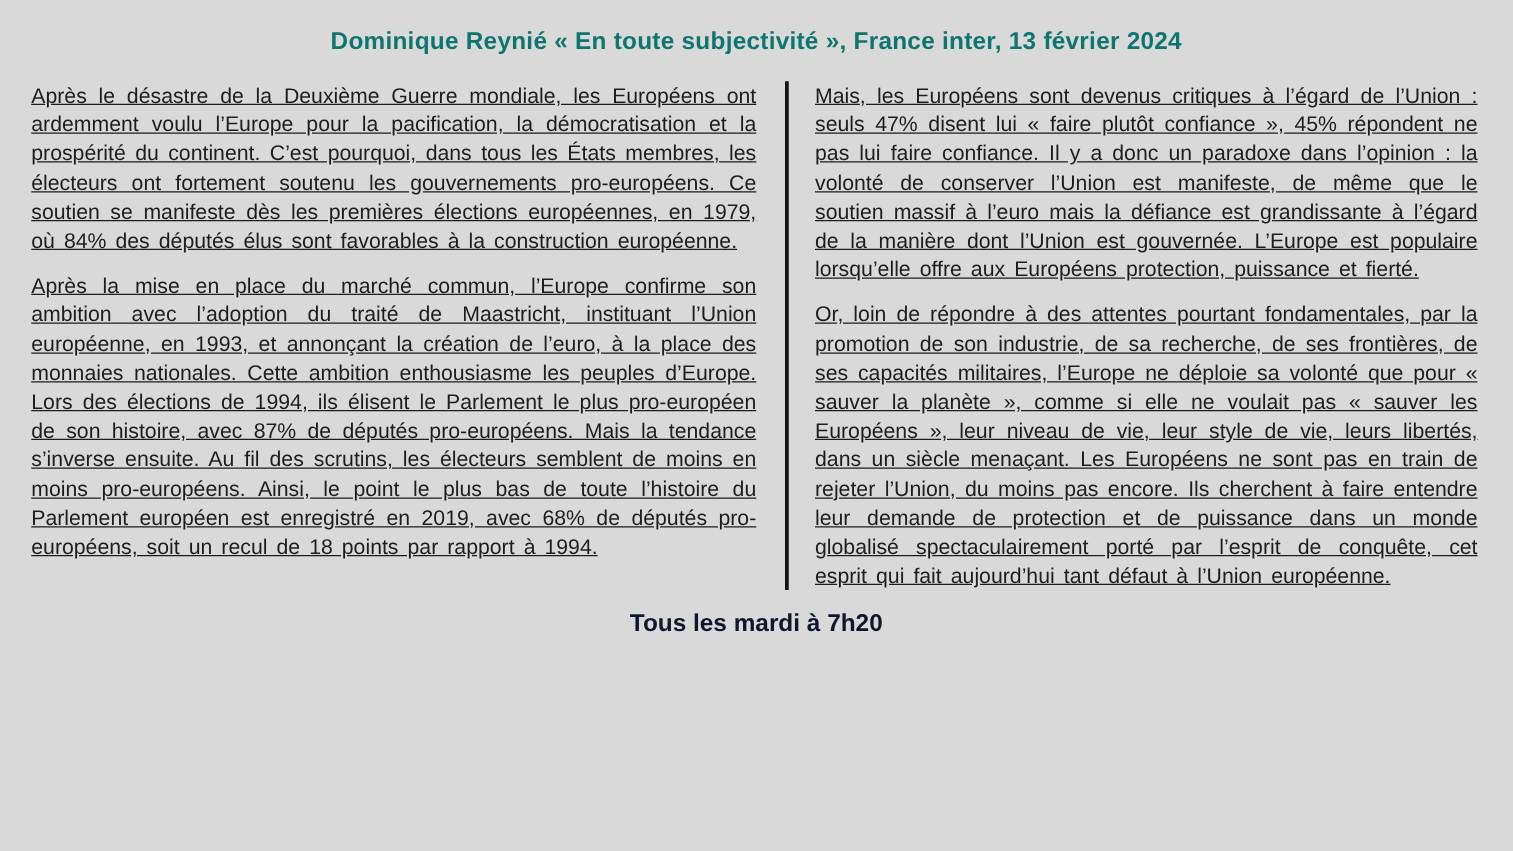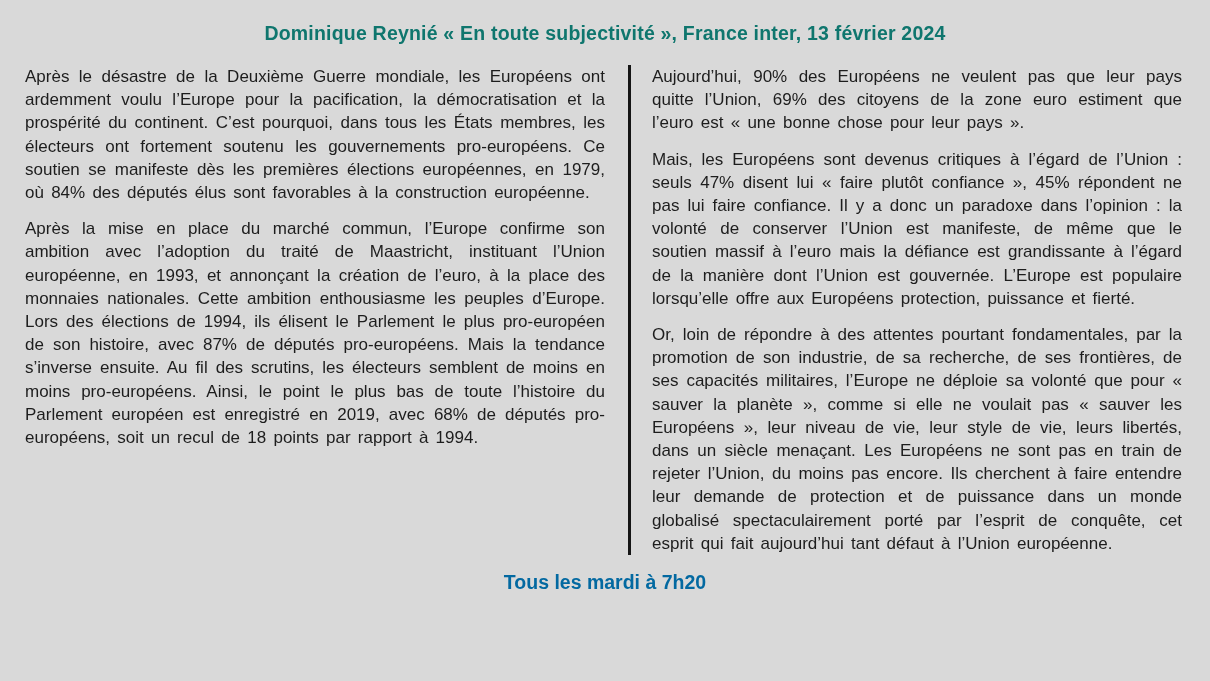--- a/index.html
+++ b/index.html
@@ -25,20 +25,21 @@
     text-align: center;
     font-size: 19.5px;
     font-weight: 700;
     letter-spacing: 0.2px;
     color: #0f766e;
   }
   .columns {
     display: flex;
     align-items: stretch;
     margin: 20px 25px 0 25px;
+    text-decoration: underline;
   }
   .col {
     font-size: 17px;
     line-height: 23.2px;
     text-align: justify;
     word-spacing: 2.5px;
   }
   .col.left  { width: 580px; }
   .col.right { width: 530px; }
   .col p {
@@ -50,41 +51,40 @@
     background: #151515;
     margin-left: 23px;
     margin-right: 21px;
     align-self: stretch;
   }
   .footer {
     margin-top: 16px;
     text-align: center;
     font-size: 19.5px;
     font-weight: 700;
-    color: #0369a1;
+    color: #0f172a;
   }
 </style>
 </head>
 <body>
 
 <div class="page">
 
   <h1 class="title">Dominique Reynié « En toute subjectivité », France inter, 13 février 2024</h1>
 
   <div class="columns">
 
     <div class="col left">
       <p>Après le désastre de la Deuxième Guerre mondiale, les Européens ont ardemment voulu l’Europe pour la pacification, la démocratisation et la prospérité du continent. C’est pourquoi, dans tous les États membres, les électeurs ont fortement soutenu les gouvernements pro-européens. Ce soutien se manifeste dès les premières élections européennes, en 1979, où 84% des députés élus sont favorables à la construction européenne.</p>
       <p>Après la mise en place du marché commun, l’Europe confirme son ambition avec l’adoption du traité de Maastricht, instituant l’Union européenne, en 1993, et annonçant la création de l’euro, à la place des monnaies nationales. Cette ambition enthousiasme les peuples d’Europe. Lors des élections de 1994, ils élisent le Parlement le plus pro-européen de son histoire, avec 87% de députés pro-européens. Mais la tendance s’inverse ensuite. Au fil des scrutins, les électeurs semblent de moins en moins pro-européens. Ainsi, le point le plus bas de toute l’histoire du Parlement européen est enregistré en 2019, avec 68% de députés pro-européens, soit un recul de 18 points par rapport à 1994.</p>
     </div>
 
     <div class="divider"></div>
 
     <div class="col right">
-      <p>Aujourd’hui, 90% des Européens ne veulent pas que leur pays quitte l’Union, 69% des citoyens de la zone euro estiment que l’euro est « une bonne chose pour leur pays ».</p>
       <p>Mais, les Européens sont devenus critiques à l’égard de l’Union : seuls 47% disent lui « faire plutôt confiance », 45% répondent ne pas lui faire confiance. Il y a donc un paradoxe dans l’opinion : la volonté de conserver l’Union est manifeste, de même que le soutien massif à l’euro mais la défiance est grandissante à l’égard de la manière dont l’Union est gouvernée. L’Europe est populaire lorsqu’elle offre aux Européens protection, puissance et fierté.</p>
       <p>Or, loin de répondre à des attentes pourtant fondamentales, par la promotion de son industrie, de sa recherche, de ses frontières, de ses capacités militaires, l’Europe ne déploie sa volonté que pour « sauver la planète », comme si elle ne voulait pas « sauver les Européens », leur niveau de vie, leur style de vie, leurs libertés, dans un siècle menaçant. Les Européens ne sont pas en train de rejeter l’Union, du moins pas encore. Ils cherchent à faire entendre leur demande de protection et de puissance dans un monde globalisé spectaculairement porté par l’esprit de conquête, cet esprit qui fait aujourd’hui tant défaut à l’Union européenne.</p>
     </div>
 
   </div>
 
   <div class="footer">Tous les mardi à 7h20</div>
 
 </div>
 

